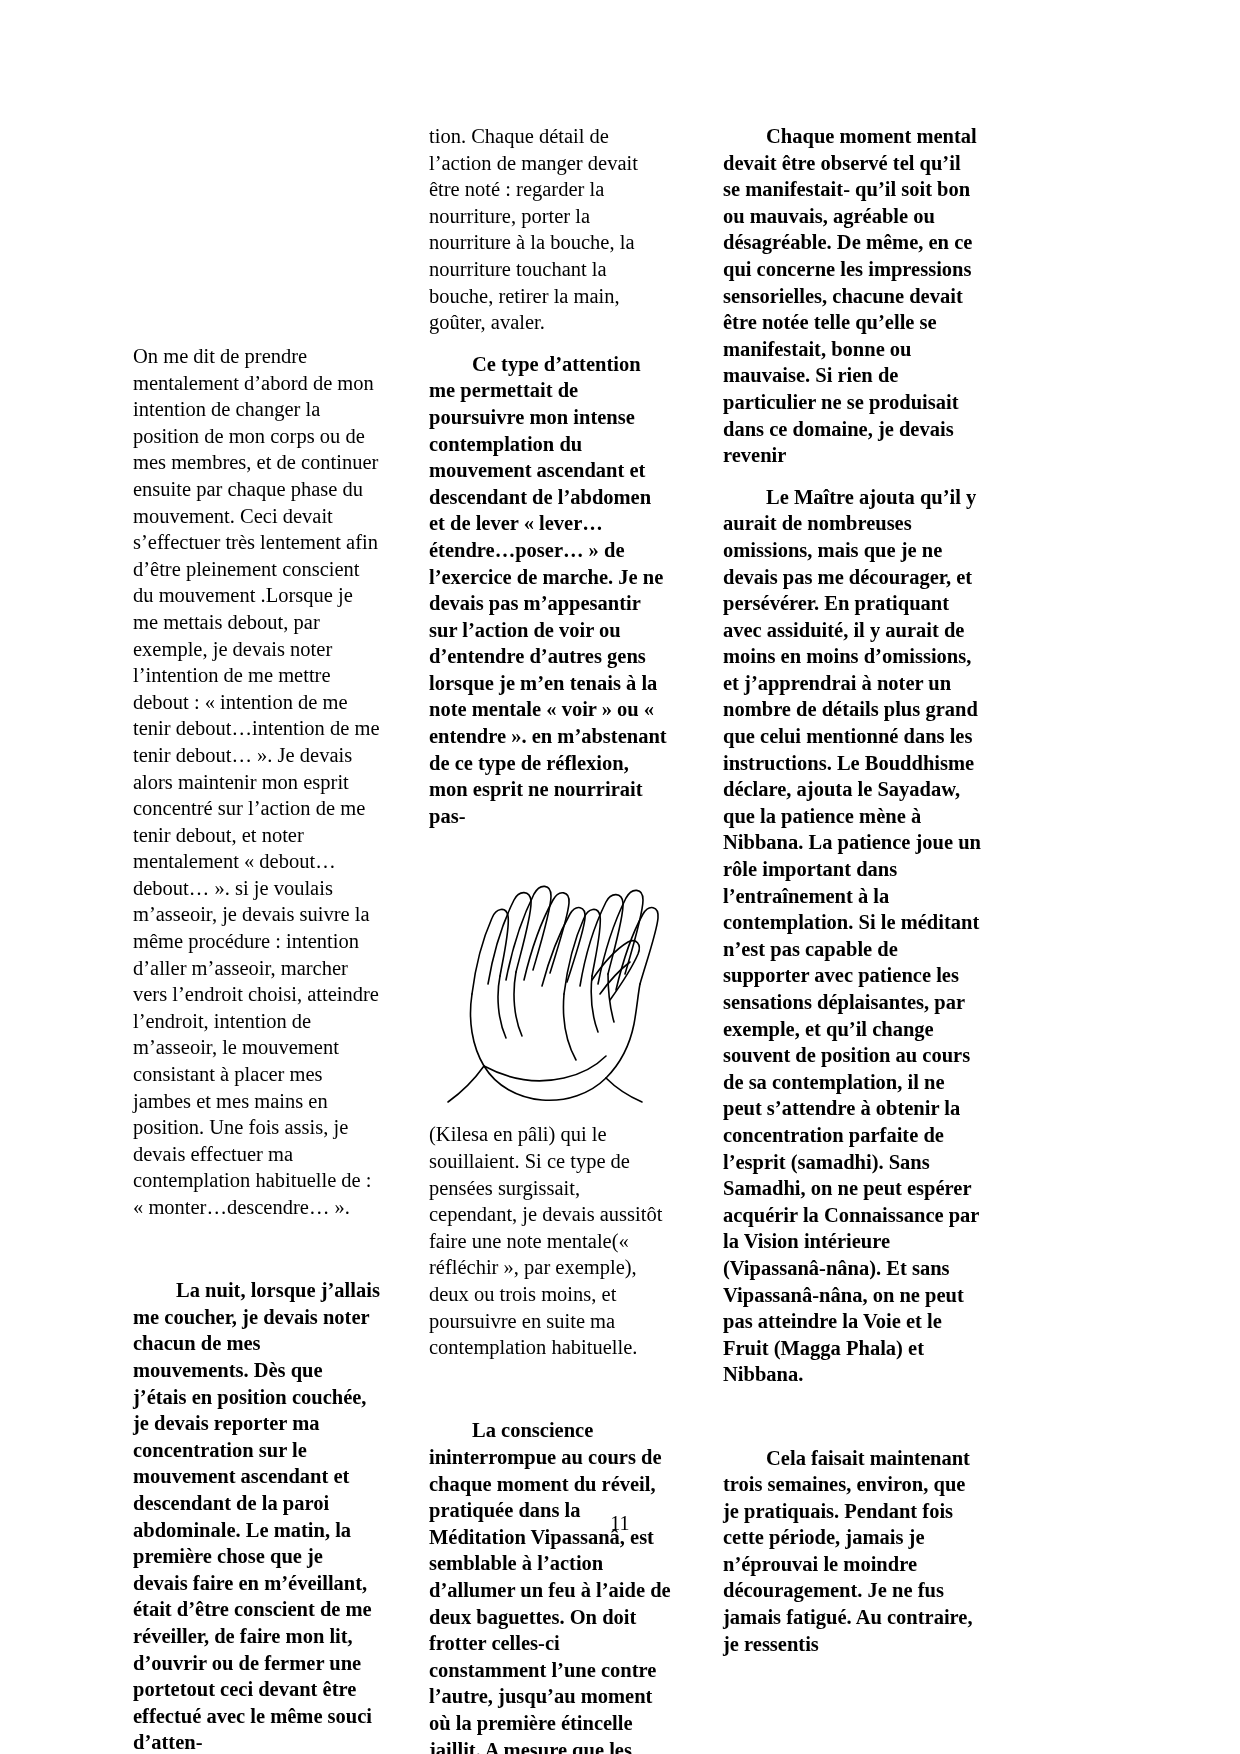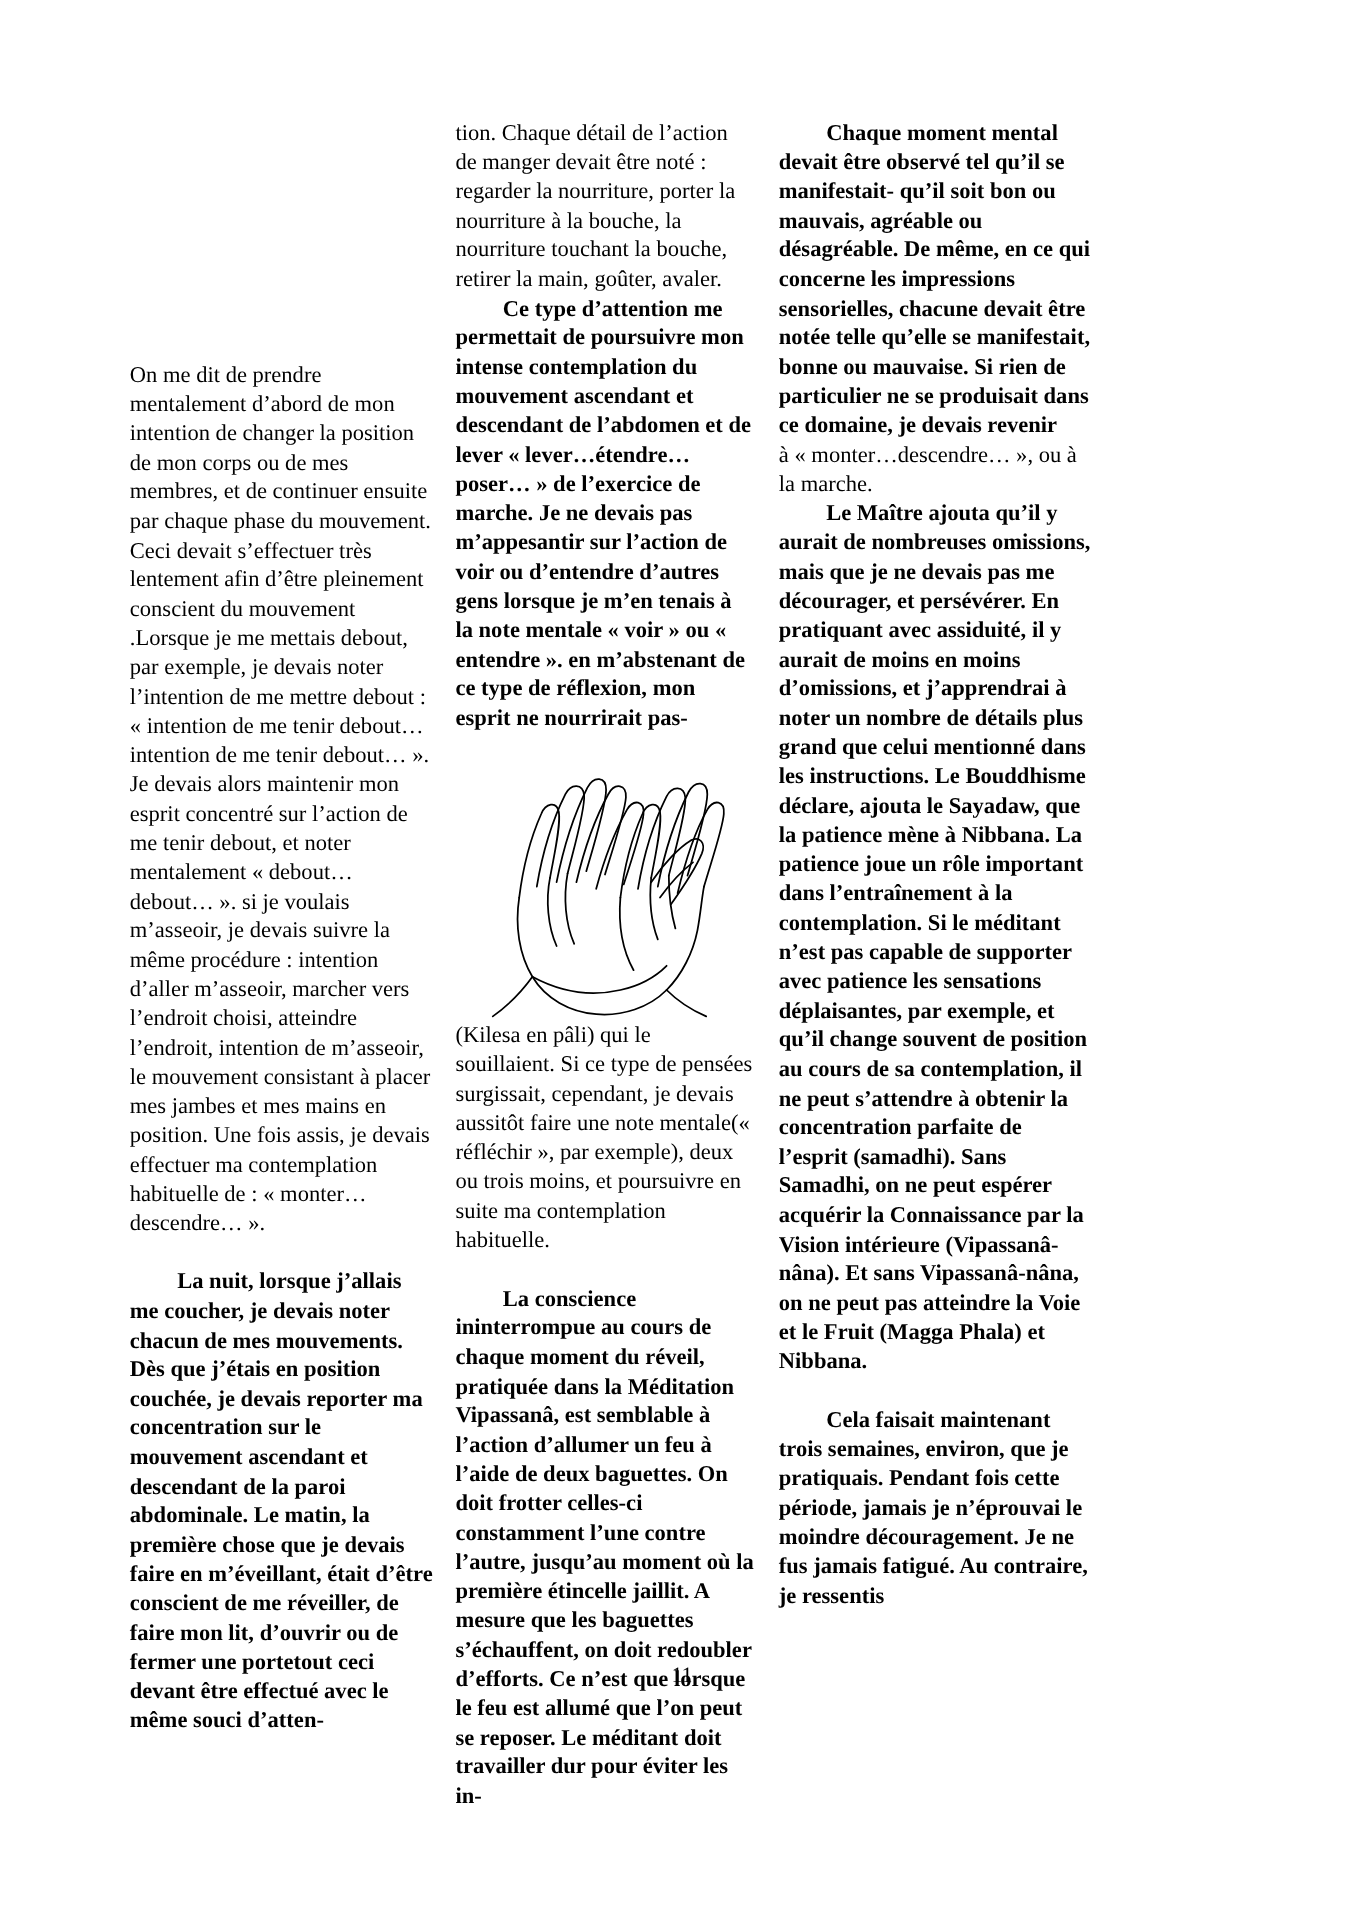--- a/index.html
+++ b/index.html
@@ -29,21 +29,21 @@
     height: 1330px;
   }
   .col {
     position: absolute;
     top: 0;
     font-size: 20.5px;
     line-height: 26.6px;
     text-align: left;
   }
   .col p {
-    margin: 0;
+    margin: 15px;
     text-indent: 0;
   }
   .col p.indent {
     text-indent: 2.1em;
     font-weight: bold;
   }
   .col p + p {
     margin-top: 0;
   }
   .gap {
@@ -131,21 +131,20 @@
         </svg>
       </div>
 
       <p>(Kilesa en pâli) qui le souillaient. Si ce type de pensées surgissait, cependant, je devais aussitôt faire une note mentale(« réfléchir », par exemple), deux ou trois moins, et poursuivre en suite ma contemplation habituelle.</p>
       <div class="gap"></div>
       <p class="indent">La conscience ininterrompue au cours de chaque moment du réveil, pratiquée dans la Méditation Vipassanâ, est semblable à l’action d’allumer un feu à l’aide de deux baguettes. On doit frotter celles-ci constamment l’une contre l’autre, jusqu’au moment où la première étincelle jaillit. A mesure que les baguettes s’échauffent, on doit redoubler d’efforts. Ce n’est que lorsque le feu est allumé que l’on peut se reposer. Le méditant doit travailler dur pour éviter les in-</p>
     </div>
 
     <div class="col" id="col-right">
       <p class="indent">Chaque moment mental devait être observé tel qu’il se manifestait- qu’il soit bon ou mauvais, agréable ou désagréable. De même, en ce qui concerne les impressions sensorielles, chacune devait être notée telle qu’elle se manifestait, bonne ou mauvaise. Si rien de particulier ne se produisait dans ce domaine, je devais revenir</p>
-      <p>à « monter…descendre… », ou à la marche.</p>
       <p class="indent">Le Maître ajouta qu’il y aurait de nombreuses omissions, mais que je ne devais pas me décourager, et persévérer. En pratiquant avec assiduité, il y aurait de moins en moins d’omissions, et j’apprendrai à noter un nombre de détails plus grand que celui mentionné dans les instructions. Le Bouddhisme déclare, ajouta le Sayadaw, que la patience mène à Nibbana. La patience joue un rôle important dans l’entraînement à la contemplation. Si le méditant n’est pas capable de supporter avec patience les sensations déplaisantes, par exemple, et qu’il change souvent de position au cours de sa contemplation, il ne peut s’attendre à obtenir la concentration parfaite de l’esprit (samadhi). Sans Samadhi, on ne peut espérer acquérir la Connaissance par la Vision intérieure (Vipassanâ-nâna). Et sans Vipassanâ-nâna, on ne peut pas atteindre la Voie et le Fruit (Magga Phala) et Nibbana.</p>
       <div class="gap"></div>
       <p class="indent">Cela faisait maintenant trois semaines, environ, que je pratiquais. Pendant fois cette période, jamais je n’éprouvai le moindre découragement. Je ne fus jamais fatigué. Au contraire, je ressentis</p>
     </div>
 
   </div>
 
   <div class="pagenum">11</div>
 
 </div>

